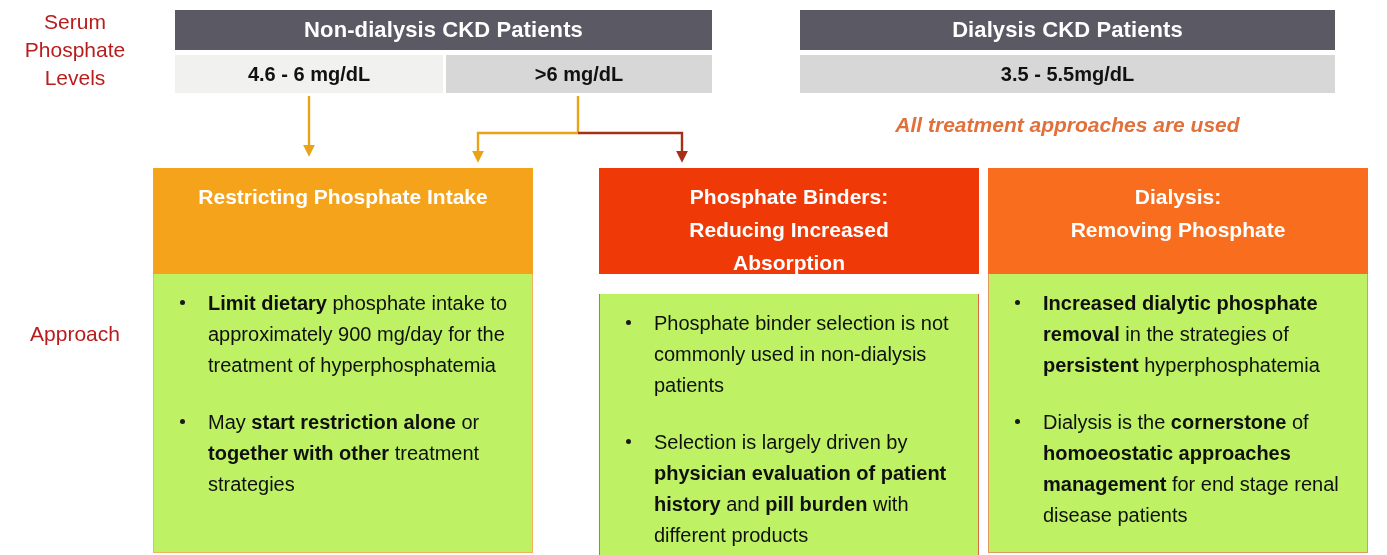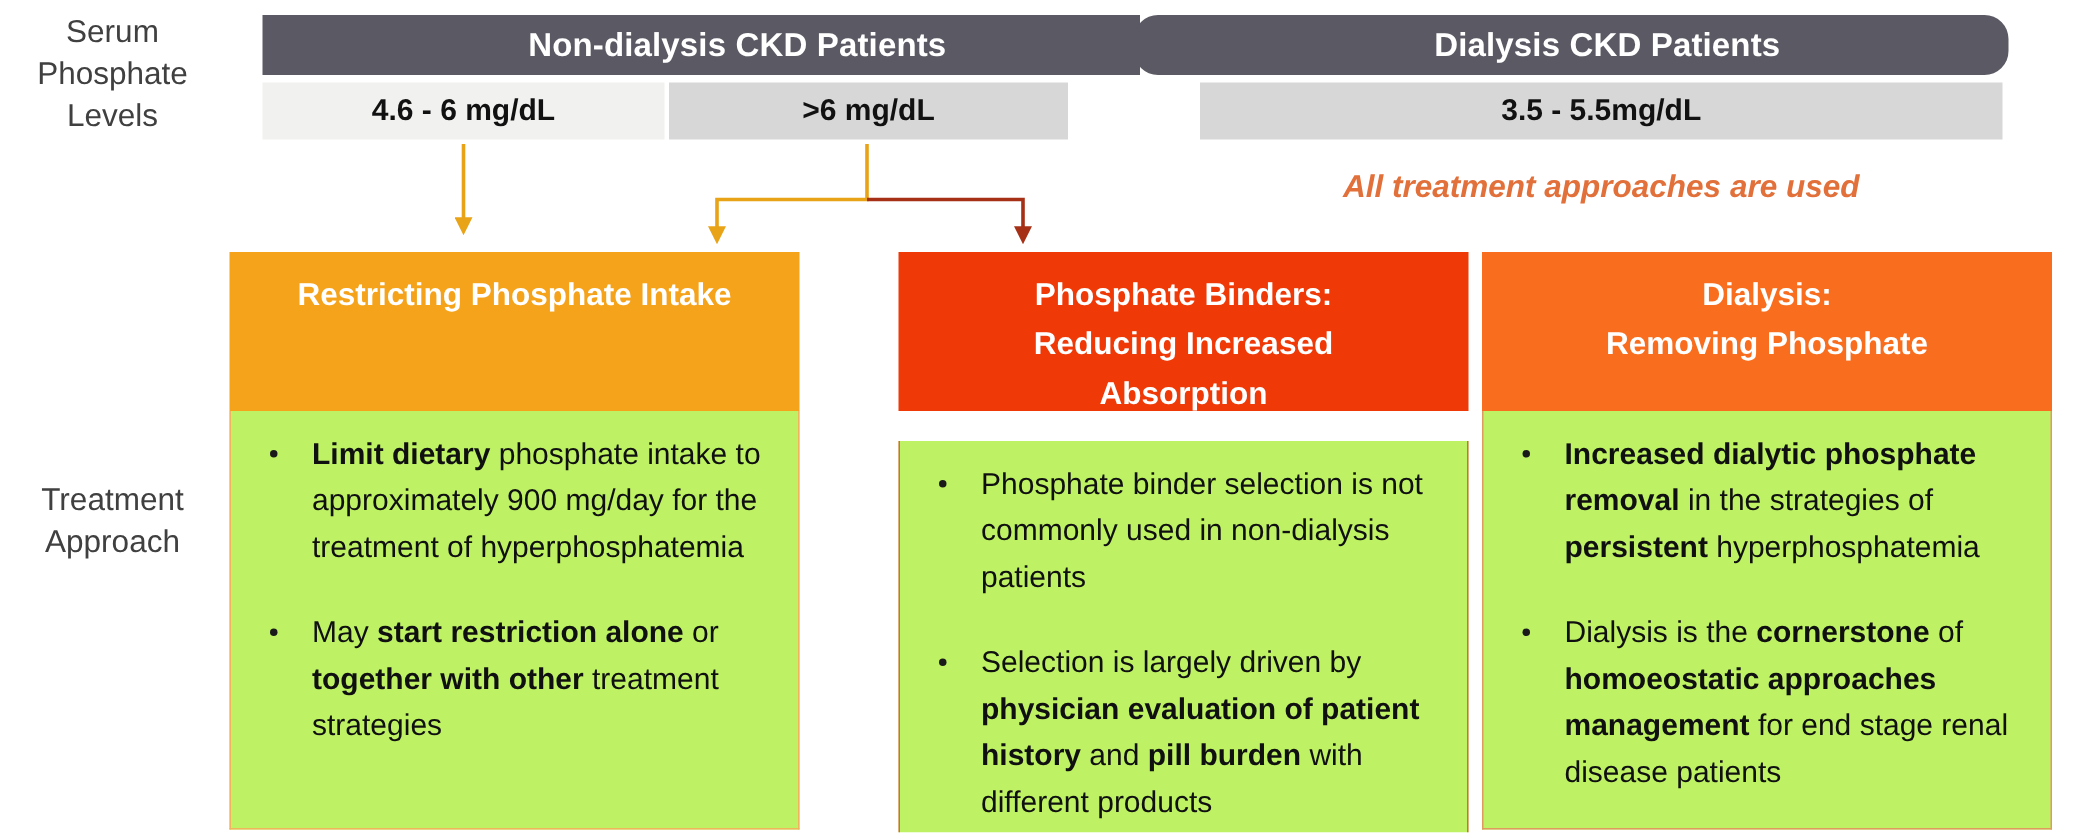--- a/index.html
+++ b/index.html
@@ -15,21 +15,21 @@
     position: relative;
     width: 1387px;
     height: 555px;
     background: #ffffff;
     overflow: hidden;
   }
 
   
   .row-label {
     position: absolute;
-    color: #404040;
+    color: #b91c1c;
     font-size: 21px;
     line-height: 28px;
     text-align: center;
     width: 150px;
     left: 0;
   }
   #label-serum { top: 8px; }
   #label-treatment { top: 320px; }
 
   
@@ -37,24 +37,23 @@
     position: absolute;
     background: #5b5a64;
     color: #ffffff;
     font-size: 22px;
     font-weight: bold;
     display: flex;
     align-items: center;
     justify-content: center;
     height: 40px;
     letter-spacing: .1px;
-    padding-left: 48px;
   }
   #grp-title-nondialysis { left: 175px; top: 10px; width: 537px; }
-  #grp-title-dialysis    { left: 756px; top: 10px; width: 535px; border-radius: 16px; }
+  #grp-title-dialysis    { left: 800px; top: 10px; width: 535px; }
 
   .grp-value {
     position: absolute;
     color: #111111;
     font-size: 20px;
     font-weight: bold;
     display: flex;
     align-items: center;
     justify-content: center;
     height: 38px;
@@ -147,21 +146,20 @@
 <body>
 
 <div id="canvas">
 
   <div class="row-label" id="label-serum">
     <div>Serum</div>
     <div>Phosphate</div>
     <div>Levels</div>
   </div>
   <div class="row-label" id="label-treatment">
-    <div>Treatment</div>
     <div>Approach</div>
   </div>
 
   <div class="grp-title" id="grp-title-nondialysis">Non-dialysis CKD Patients</div>
   <div class="grp-title" id="grp-title-dialysis">Dialysis CKD Patients</div>
 
   <div class="grp-value" id="val-46-6">4.6 - 6 mg/dL</div>
   <div class="grp-value" id="val-gt6">&gt;6 mg/dL</div>
   <div class="grp-value" id="val-35-55">3.5 - 5.5mg/dL</div>
 

